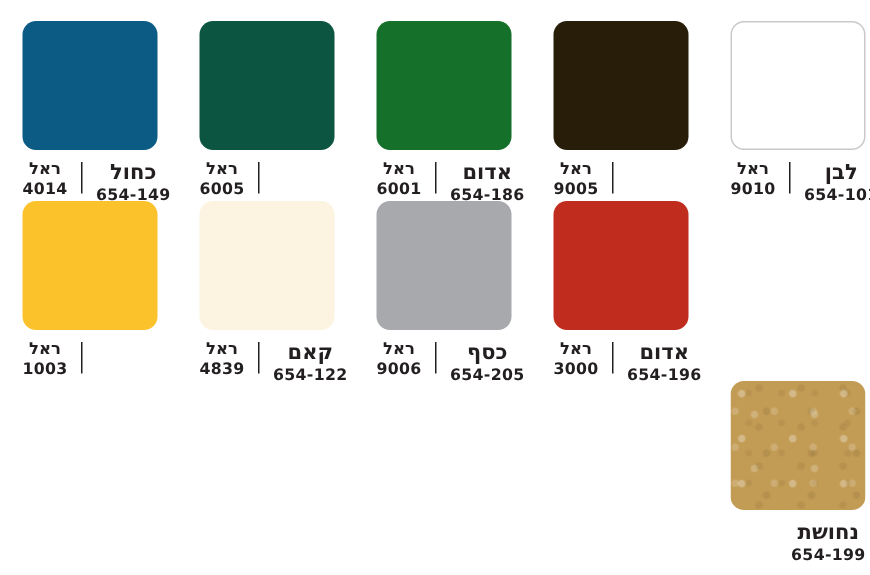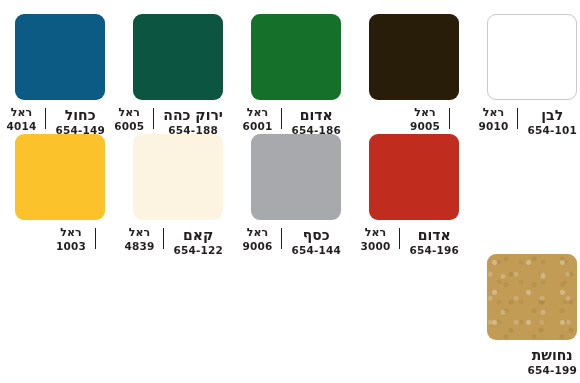--- a/index.html
+++ b/index.html
@@ -63,21 +63,21 @@
     background-size: 34px 30px, 28px 26px, 40px 36px, 30px 28px, 26px 24px, 22px 20px;
   }
 
   .swatch-label {
     width: 105px;
     margin: 7px 0 0 0;
     padding: 0 0 0 15px;
     box-sizing: border-box;
     display: flex;
     flex-direction: row;
-    justify-content: flex-end;
+    justify-content: flex-start;
     align-items: flex-start;
     direction: ltr;
   }
   .swatch-label.single {
     justify-content: flex-end;
   }
 
   .label-part {
     display: flex;
     flex-direction: column;
@@ -128,24 +128,20 @@
         </div>
       </div>
       <div class="swatch-cell">
         <div class="swatch-chip" style="background-color: rgb(12, 85, 64);"></div>
         <div class="swatch-label">
           <div class="label-part ral">
             <span class="label-name">ראל</span>
             <span class="label-code">6005</span>
           </div>
           <div class="label-divider"></div>
-          <div class="label-part">
-            <span class="label-name">ירוק כהה</span>
-            <span class="label-code">654-188</span>
-          </div>
         </div>
       </div>
       <div class="swatch-cell">
         <div class="swatch-chip" style="background-color: rgb(21, 112, 42);"></div>
         <div class="swatch-label">
           <div class="label-part ral">
             <span class="label-name">ראל</span>
             <span class="label-code">6001</span>
           </div>
           <div class="label-divider"></div>
@@ -208,21 +204,21 @@
       <div class="swatch-cell">
         <div class="swatch-chip" style="background-color: rgb(167, 169, 172);"></div>
         <div class="swatch-label">
           <div class="label-part ral">
             <span class="label-name">ראל</span>
             <span class="label-code">9006</span>
           </div>
           <div class="label-divider"></div>
           <div class="label-part">
             <span class="label-name">כסף</span>
-            <span class="label-code">654-144</span>
+            <span class="label-code">654-205</span>
           </div>
         </div>
       </div>
       <div class="swatch-cell">
         <div class="swatch-chip" style="background-color: rgb(192, 45, 30);"></div>
         <div class="swatch-label">
           <div class="label-part ral">
             <span class="label-name">ראל</span>
             <span class="label-code">3000</span>
           </div>

